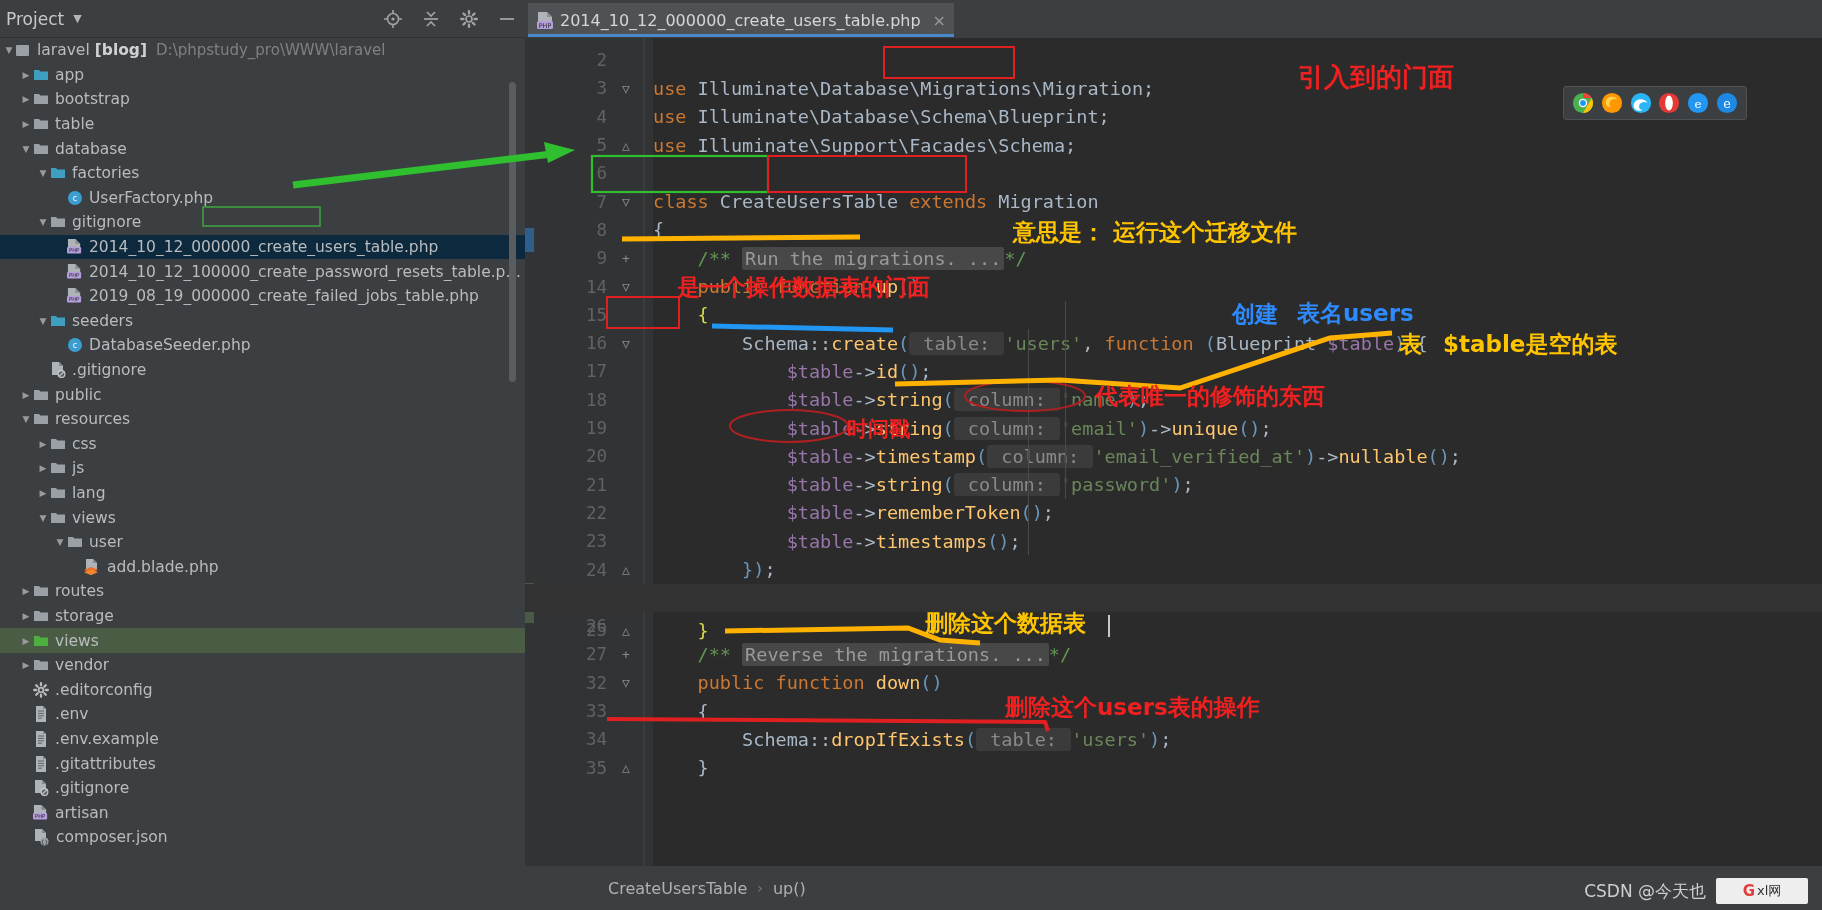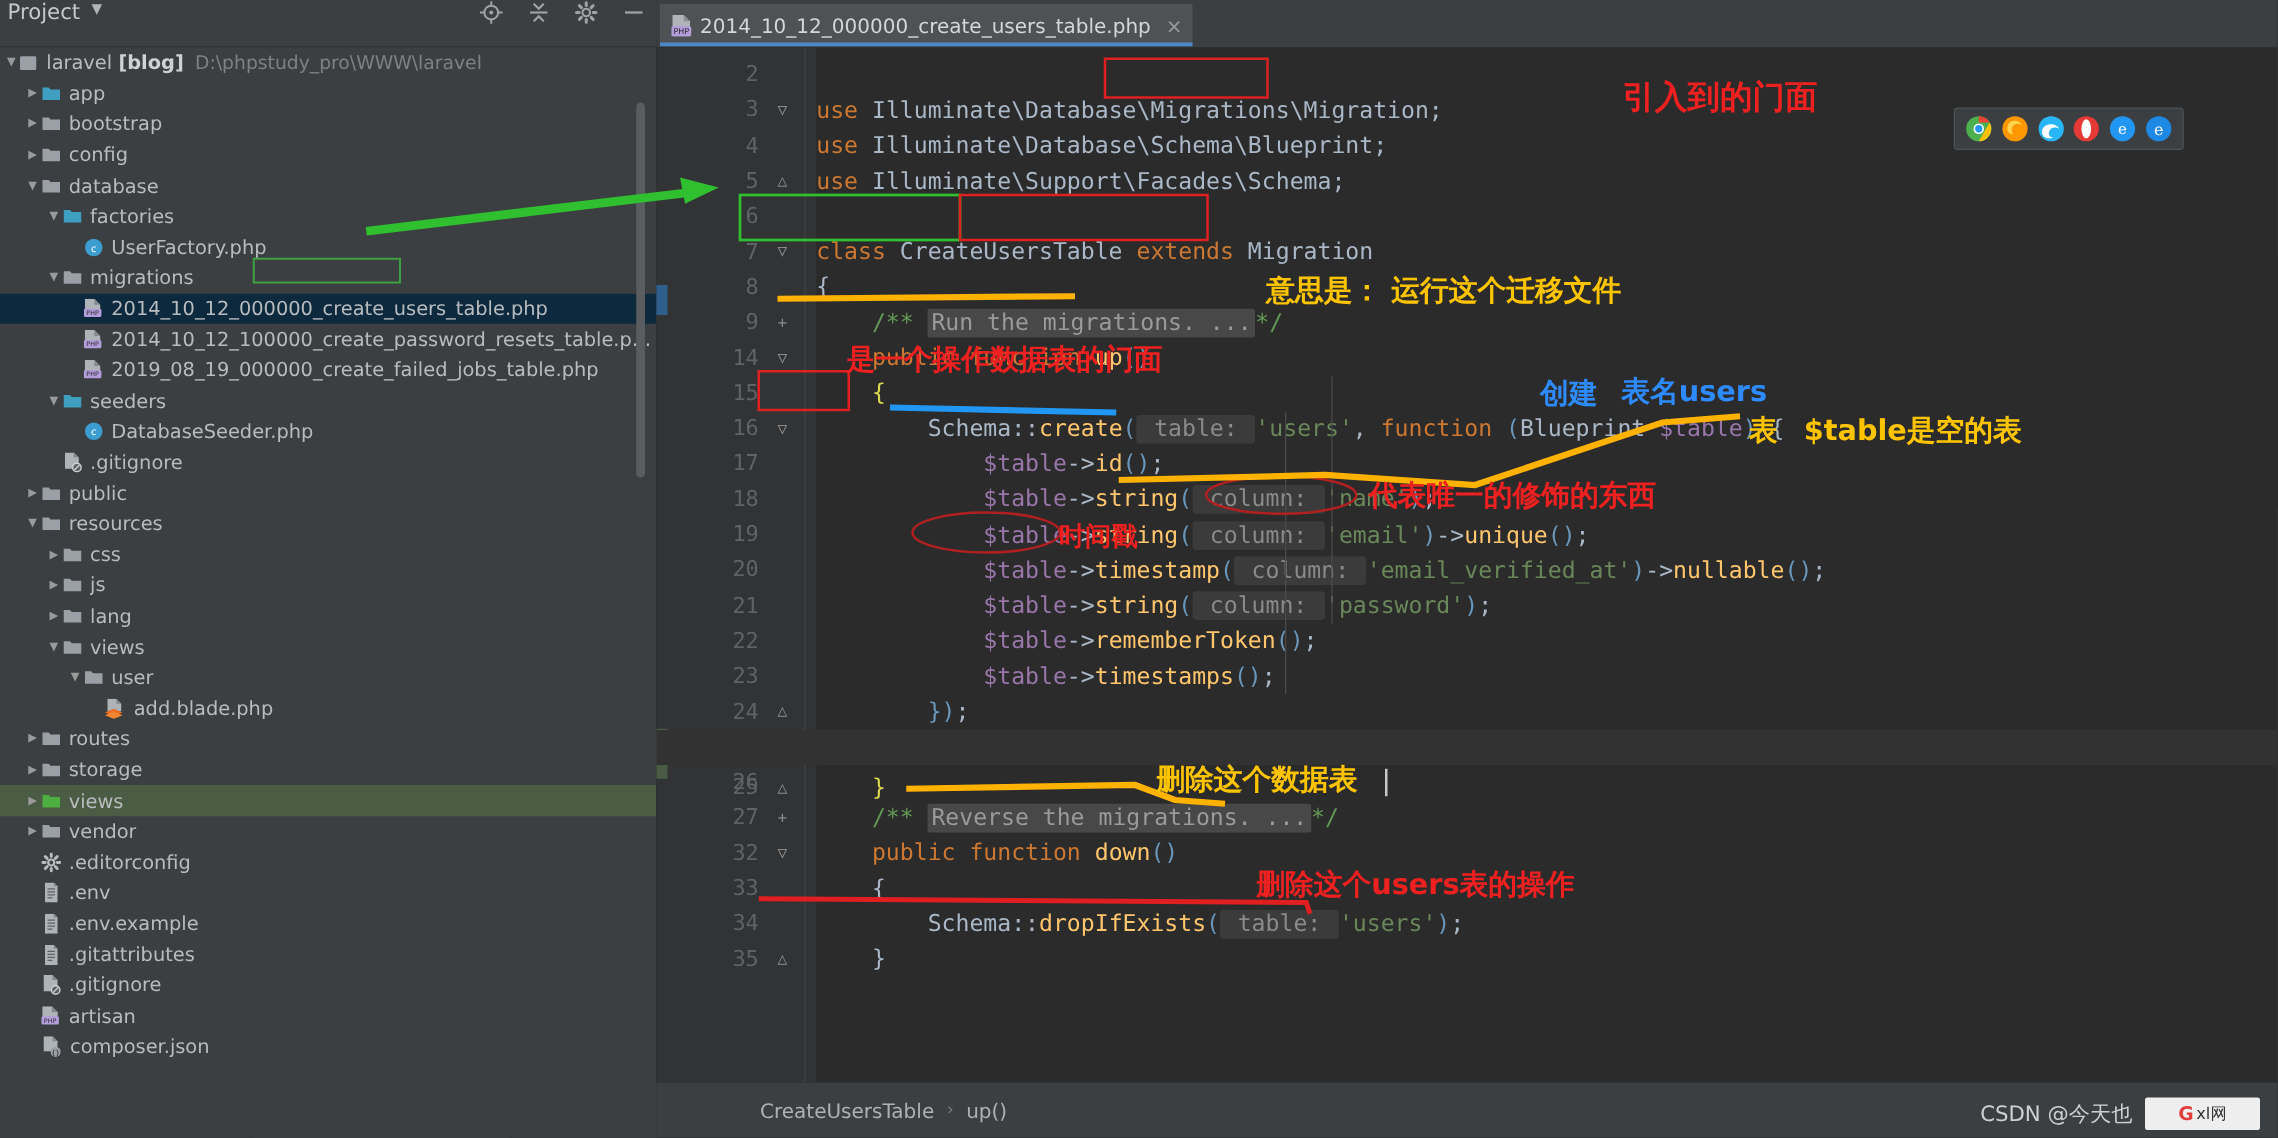--- a/index.html
+++ b/index.html
@@ -7,21 +7,21 @@
     width:1822px; height:910px; overflow:hidden;
     background:#3c3f41;
     font-family:"DejaVu Sans","Liberation Sans",sans-serif;
     -webkit-font-smoothing:antialiased;
   }
   #app { position:relative; width:1822px; height:910px; }
 
   
   #left { position:absolute; left:0; top:0; width:525px; height:910px; background:#3c3f41; }
   #proj-header {
-    height:38px; display:flex; align-items:flex-start; padding-left:6px;
+    height:38px; display:flex; align-items:center; padding-left:6px;
     color:#bbbbbb; font-size:16px; border-bottom:1px solid #323232;
   }
   #proj-header .ptitle { font-size:17px; color:#c8c8c8; }
   .chev { margin-left:9px; font-size:11px; color:#b4b4b4; }
   #proj-tools { margin-left:auto; display:flex; align-items:center; gap:18px; padding-right:8px; }
   .toolicon { width:20px; height:20px; opacity:.85; display:block; }
 
   #tree { position:absolute; top:38px; left:0; right:0; bottom:0; overflow:hidden; font-size:15.5px; }
   .row { height:24.6px; display:flex; align-items:center; color:#b9bcbf; white-space:nowrap; }
   .row.sel { background:#0d293e; }
@@ -191,21 +191,21 @@
             </span>
             <span class="lbl">bootstrap</span>
           </div>
           <div class="row" style="padding-left: 19px;">
             <span class="arrow">▶</span>
             <span class="ico">
               <svg width="16" height="14" viewBox="0 0 16 14">
                 <path d="M1 2h5l1.4 1.6H15v8.4H1z" fill="#9aa0a6"></path>
               </svg>
             </span>
-            <span class="lbl">config</span>
+            <span class="lbl">table</span>
           </div>
           <div class="row" style="padding-left: 19px;">
             <span class="arrow">▼</span>
             <span class="ico">
               <svg width="16" height="14" viewBox="0 0 16 14">
                 <path d="M1 2h5l1.4 1.6H15v8.4H1z" fill="#9aa0a6"></path>
               </svg>
             </span>
             <span class="lbl">database</span>
           </div>
@@ -228,21 +228,21 @@
             </span>
             <span class="lbl">UserFactory.php</span>
           </div>
           <div class="row" style="padding-left: 36px;">
             <span class="arrow">▼</span>
             <span class="ico">
               <svg width="16" height="14" viewBox="0 0 16 14">
                 <path d="M1 2h5l1.4 1.6H15v8.4H1z" fill="#9aa0a6"></path>
               </svg>
             </span>
-            <span class="lbl">migrations</span>
+            <span class="lbl">gitignore</span>
           </div>
           <div class="row sel" style="padding-left: 53px;">
             <span class="arrow none">&nbsp;</span>
             <span class="ico">
               <svg width="16" height="16" viewBox="0 0 17 17">
                 <path d="M1 0h8l5 5v6H1z" fill="#aeb3b7"></path>
                 <path d="M9 0l5 5H9z" fill="#84898f"></path>
                 <rect x="0" y="8.5" width="15" height="7" rx="1.3" fill="#b39ddb"></rect>
                 <text x="7.5" y="14" font-size="5.4" fill="#2b2b2b" text-anchor="middle" font-family="DejaVu Sans">PHP</text>
               </svg>

